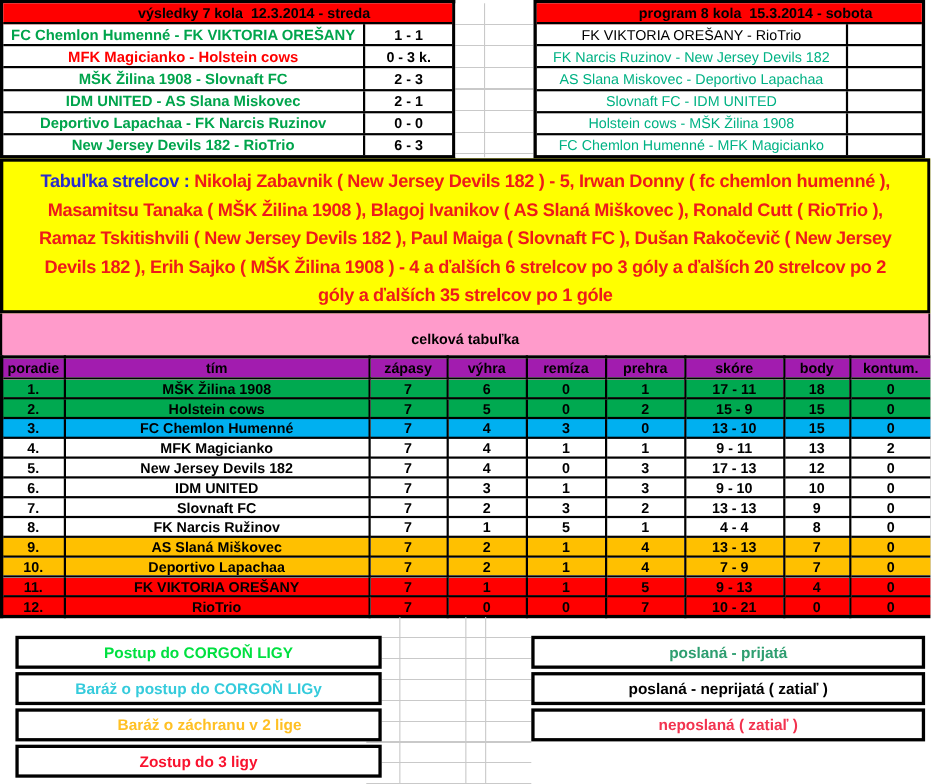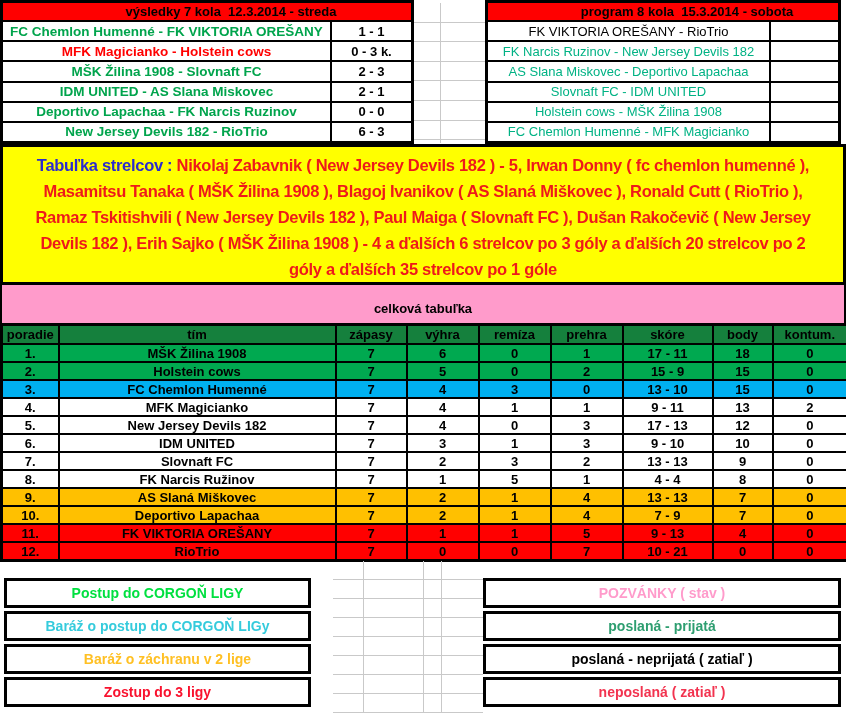--- a/index.html
+++ b/index.html
@@ -41,31 +41,31 @@
   
   .pink-band{position:absolute;left:0;top:285px;width:846px;height:38px;box-sizing:border-box;
              background:var(--pink);border-left:2px solid #000;border-right:2px solid #000;
              display:flex;align-items:flex-end;justify-content:center;padding-bottom:7px;font-size:13px;}
 
   
   .league{position:absolute;left:0;top:323px;width:846px;border-collapse:collapse;
           table-layout:fixed;border:3px solid #000;}
   .league th,.league td{border:2px solid #000;text-align:center;padding:0;font-size:13px;
                         font-weight:bold;white-space:nowrap;overflow:hidden;}
-  .league th{height:17px;background:#15803d;}
+  .league th{height:17px;background:#a21caf;}
   .league td{height:16px;}
   .z-green td{background:var(--row_green);}
   .z-blue td{background:var(--row_blue);}
   .z-orange td{background:var(--row_orange);}
   .z-red td{background:var(--row_red);}
   .z-white td{background:#fff;}
 
   
   .legend{position:absolute;top:578px;}
-  .legend-left{left:4px;width:307px;}
+  .legend-left{left:14px;width:333px;}
   .legend-right{left:483px;width:358px;}
   .lg-box{height:30px;box-sizing:border-box;border:3px solid #000;margin-bottom:3px;background:#fff;
           display:flex;align-items:center;justify-content:center;font-size:14px;white-space:pre;}
 </style>
 </head>
 <body>
 
 <div class="sheet">
 
   <div class="box results-box">
@@ -307,19 +307,18 @@
     <i class="vline" style="left:108px"></i>
   </div>
 
   <div class="legend legend-left" id="legend-left">
       <div class="lg-box"><span style="color: rgb(0, 224, 64);">Postup do CORGOŇ LIGY</span></div>
       <div class="lg-box"><span style="color: rgb(53, 203, 220);">Baráž o postup do CORGOŇ LIGy</span></div>
       <div class="lg-box"><span style="color: rgb(255, 192, 36); padding-left: 20px;">Baráž o záchranu v 2 lige</span></div>
       <div class="lg-box"><span style="color: rgb(249, 18, 46);">Zostup do 3 ligy</span></div>
     </div>
   <div class="legend legend-right" id="legend-right">
-      <div class="lg-box"><span style="color: rgb(255, 155, 203);">POZVÁNKY ( stav )</span></div>
       <div class="lg-box"><span style="color: rgb(46, 158, 112);">poslaná - prijatá</span></div>
       <div class="lg-box"><span style="color: rgb(0, 0, 0);">poslaná - neprijatá ( zatiaľ )</span></div>
       <div class="lg-box"><span style="color: rgb(242, 51, 79);">neposlaná ( zatiaľ )</span></div>
     </div>
 
 </div>
 
 </body></html>

